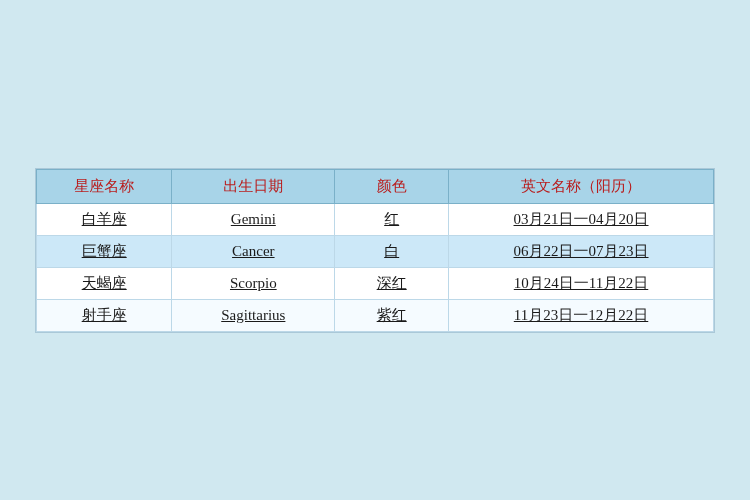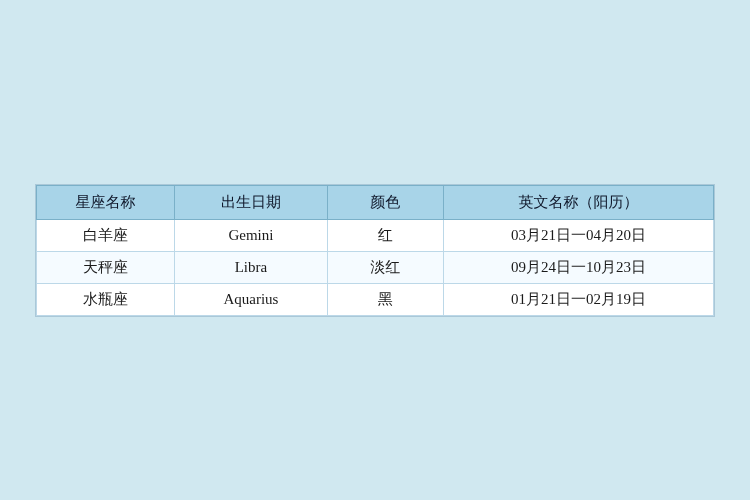--- a/index.html
+++ b/index.html
@@ -23,35 +23,36 @@
       border-collapse: collapse;
     }
     thead tr {
       background-color: #a8d4e8;
     }
     thead th {
       border: 1px solid #7ab0c8;
       padding: 7px 10px;
       text-align: center;
       font-weight: normal;
-      color: #0f172a;
+      color: #b91c1c;
       font-size: 15px;
     }
     tbody tr {
       background-color: #ffffff;
     }
     tbody tr:nth-child(even) {
       background-color: #f5fbff;
     }
     tbody td {
       border: 1px solid #bcd8e8;
       padding: 6px 24px;
       text-align: center;
       color: #1a1a1a;
       font-size: 15px;
+      text-decoration: underline;
     }
     .highlight-row {
       background-color: #cce8f8 !important;
     }
   </style>
 </head>
 <body>
 
 <div class="table-container">
   <table>
@@ -63,27 +64,33 @@
         <th>英文名称（阳历）</th>
       </tr>
     </thead>
     <tbody id="table-body">
     <tr>
           <td>白羊座</td>
           <td>Gemini</td>
           <td>红</td>
           <td>03月21日一04月20日</td>
         </tr>
-        <tr>
-          <td>天秤座</td>
-          <td>Libra</td>
-          <td>淡红</td>
-          <td>09月24日一10月23日</td>
+        <tr class="highlight-row">
+          <td>巨蟹座</td>
+          <td>Cancer</td>
+          <td>白</td>
+          <td>06月22日一07月23日</td>
         </tr>
         <tr>
-          <td>水瓶座</td>
-          <td>Aquarius</td>
-          <td>黑</td>
-          <td>01月21日一02月19日</td>
+          <td>天蝎座</td>
+          <td>Scorpio</td>
+          <td>深红</td>
+          <td>10月24日一11月22日</td>
+        </tr>
+        <tr>
+          <td>射手座</td>
+          <td>Sagittarius</td>
+          <td>紫红</td>
+          <td>11月23日一12月22日</td>
         </tr>
       </tbody>
   </table>
 </div>
 
 </body></html>

